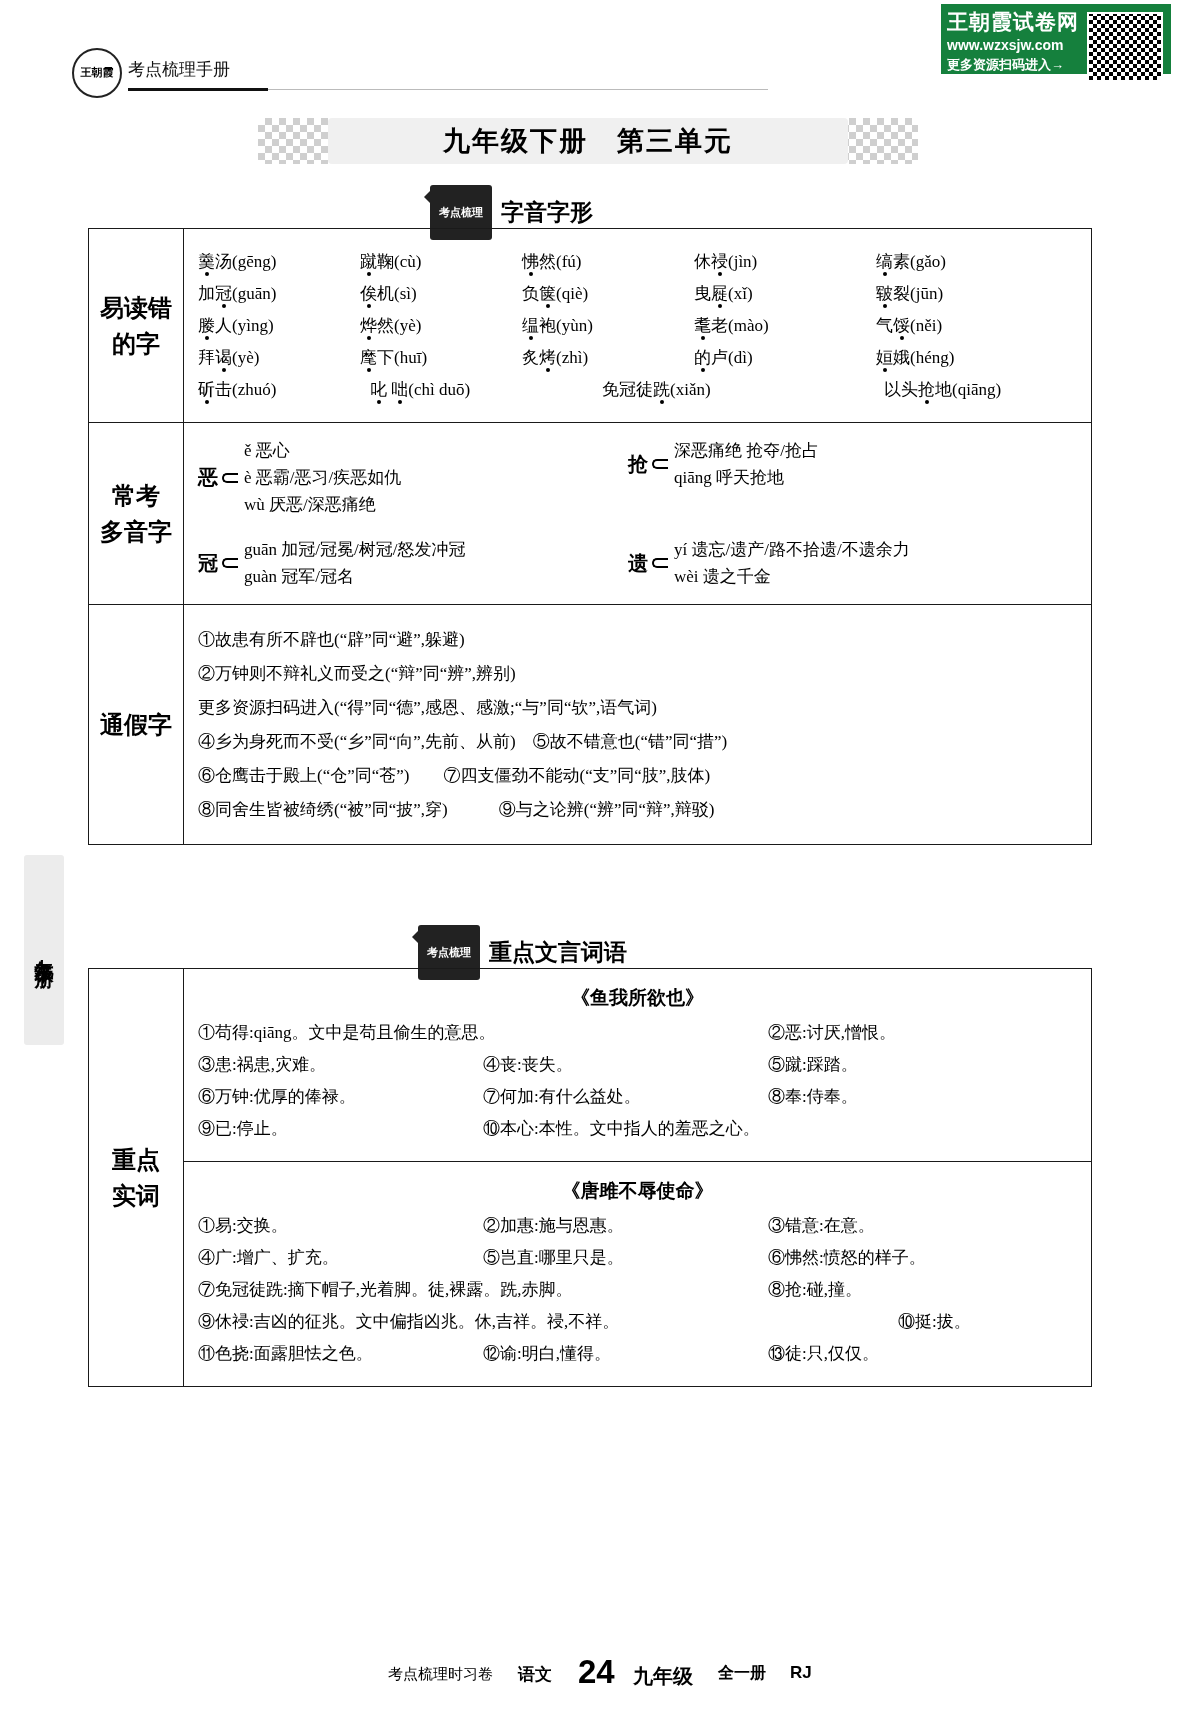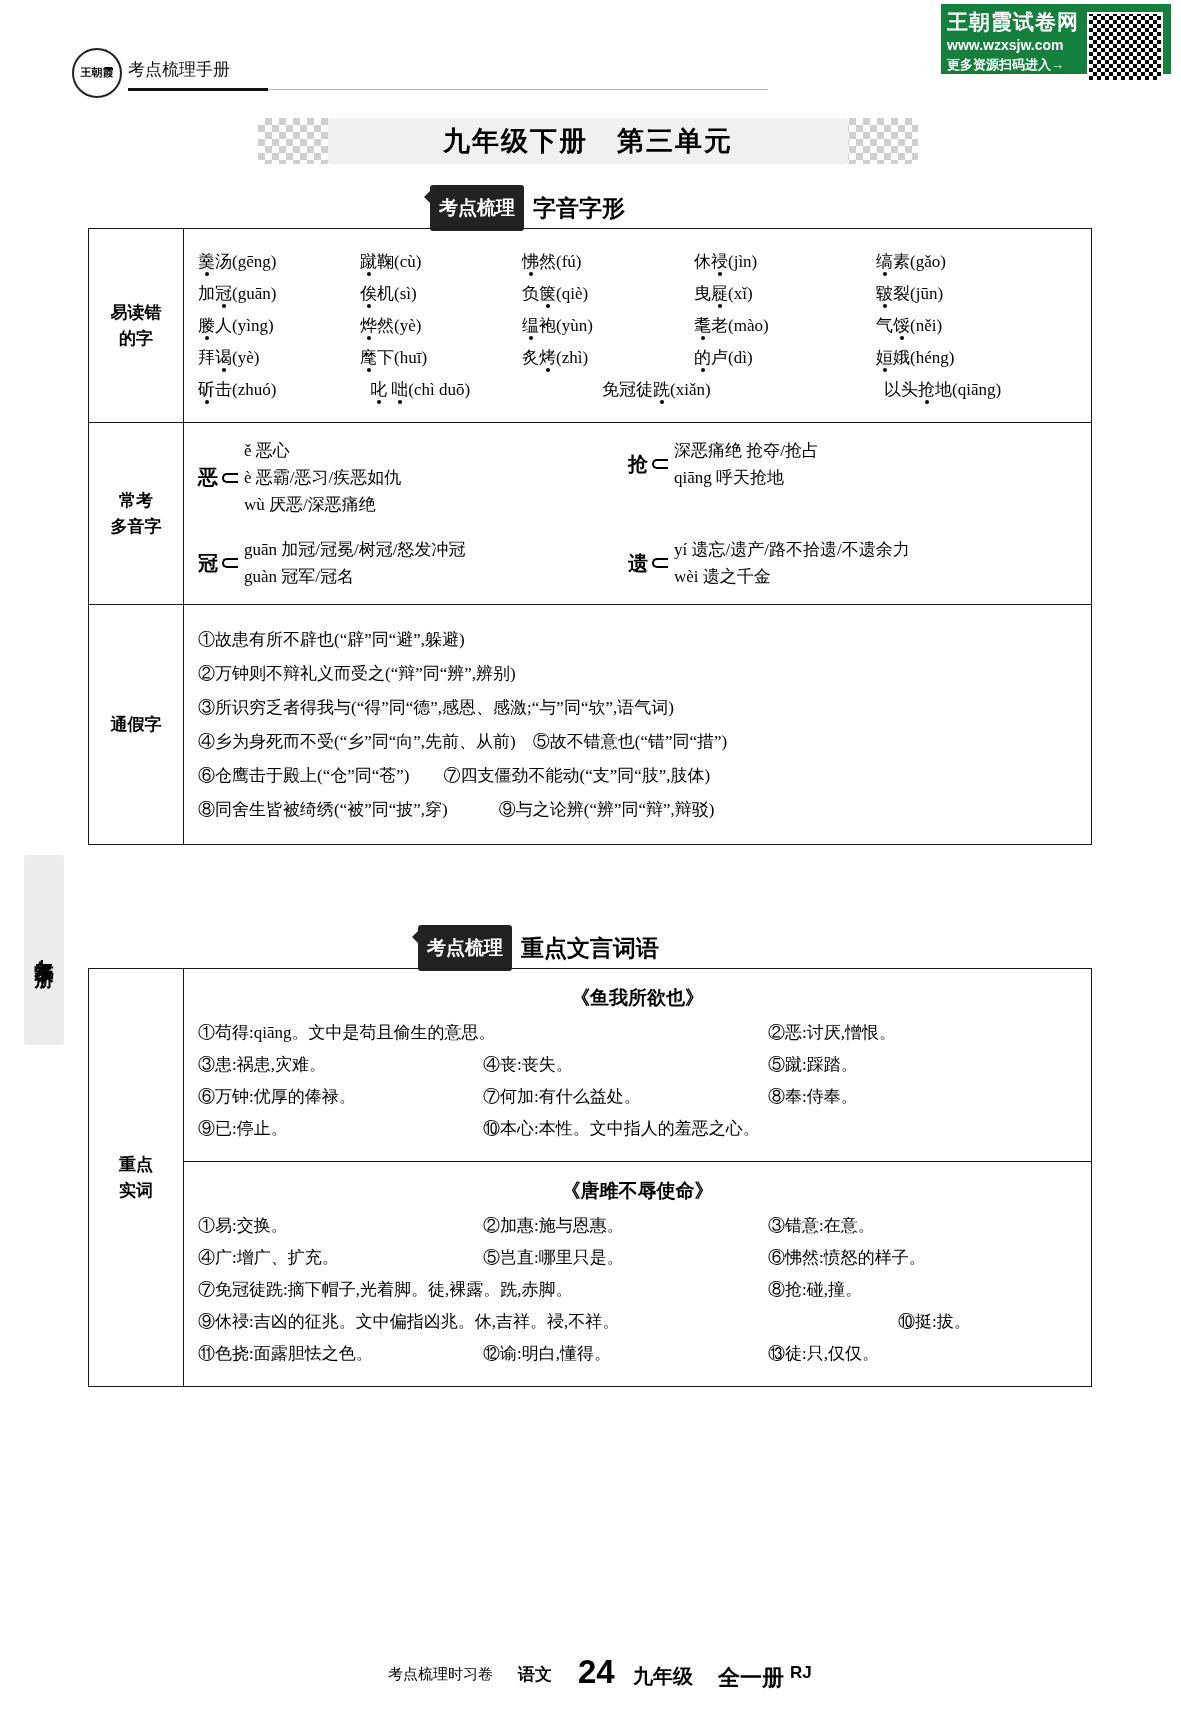--- a/index.html
+++ b/index.html
@@ -67,42 +67,42 @@
   }
   .banner .mid span{
     font-size:27px;font-weight:bold;letter-spacing:2px;
     font-family:"Liberation Sans",sans-serif;
     text-align:center;
   }
 
   
   .sec{position:absolute;display:flex;align-items:center;}
   .sec .tag{
-    background:#222;color:#fff;font-size:19px;font-weight:bold;
-    padding:10px 9px;border-radius:3px;margin-right:9px;
+    background:#222;color:#fff;font-size:11px;font-weight:bold;
+    padding:20px 9px;border-radius:3px;margin-right:9px;
     font-family:"Liberation Sans",sans-serif;
     position:relative;
   }
   .sec .tag:before{
     content:"";position:absolute;left:-6px;top:6px;
     border-top:6px solid transparent;border-bottom:6px solid transparent;
     border-right:6px solid #222;
   }
   .sec .name{
     font-size:23px;font-weight:bold;font-family:"Liberation Sans",sans-serif;
   }
 
   
   table.t{
     position:absolute;border-collapse:collapse;
     font-size:17px;
   }
   table.t td{border:1px solid #1a1a1a;vertical-align:middle;}
   td.lbl{
-    width:92px;text-align:center;font-size:17px;font-weight:bold;
+    width:92px;text-align:center;font-size:24px;font-weight:bold;
     font-family:"Liberation Sans",sans-serif;line-height:1.5;
   }
   td.body{padding:12px 14px;}
 
   .rowline{display:flex;justify-content:flex-start;margin:9px 0;}
   .cellw{flex:0 0 auto;}
 
   .dot{position:relative;}
   .dot:after{
     content:"";position:absolute;left:50%;transform:translateX(-50%);
@@ -147,21 +147,21 @@
   }
   .footer .f-page{
     position:absolute;left:578px;top:-2px;font-size:33px;font-weight:bold;
     font-family:"Liberation Sans",sans-serif;
   }
   .footer .f-grade{
     position:absolute;left:633px;top:8px;font-size:20px;font-weight:bold;
     font-family:"Liberation Sans",sans-serif;
   }
   .footer .f-vol{
-    position:absolute;left:718px;top:8px;font-size:22px;font-weight:bold;
+    position:absolute;left:718px;top:8px;font-size:16px;font-weight:bold;
     font-family:"Liberation Sans",sans-serif;
   }
   .footer .f-rj{
     position:absolute;left:790px;top:8px;font-size:17px;font-weight:bold;
     font-family:"Liberation Sans",sans-serif;
   }
 </style>
 </head>
 <body>
 
@@ -288,21 +288,21 @@
           </div>
         </div>
       </td>
     </tr>
 
     <tr>
       <td class="lbl">通假字</td>
       <td class="body">
         <div class="listline">①故患有所不辟也(“辟”同“避”,躲避)</div>
         <div class="listline">②万钟则不辩礼义而受之(“辩”同“辨”,辨别)</div>
-        <div class="listline">③所识穷乏者得我与(“得”同“德”,感恩、感激;“与”同“欤”,语气词)</div>
+        <div class="listline">更多资源扫码进入(“得”同“德”,感恩、感激;“与”同“欤”,语气词)</div>
         <div class="listline">④乡为身死而不受(“乡”同“向”,先前、从前)　⑤故不错意也(“错”同“措”)</div>
         <div class="listline">⑥仓鹰击于殿上(“仓”同“苍”)　　⑦四支僵劲不能动(“支”同“肢”,肢体)</div>
         <div class="listline">⑧同舍生皆被绮绣(“被”同“披”,穿)　　　⑨与之论辨(“辨”同“辩”,辩驳)</div>
       </td>
     </tr>
   </tbody>
     </table>
 
   <div class="sec" style="left:418px;top:925px;">
     <div class="tag">考点梳理</div>

